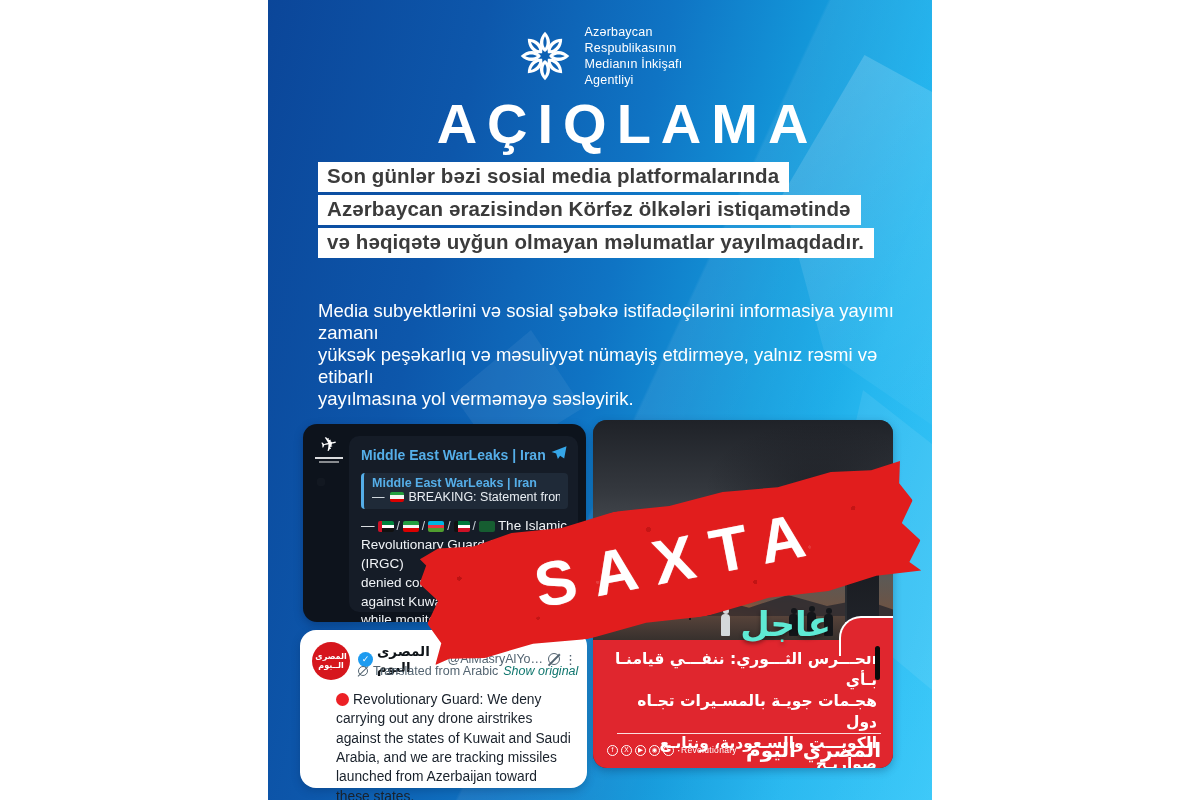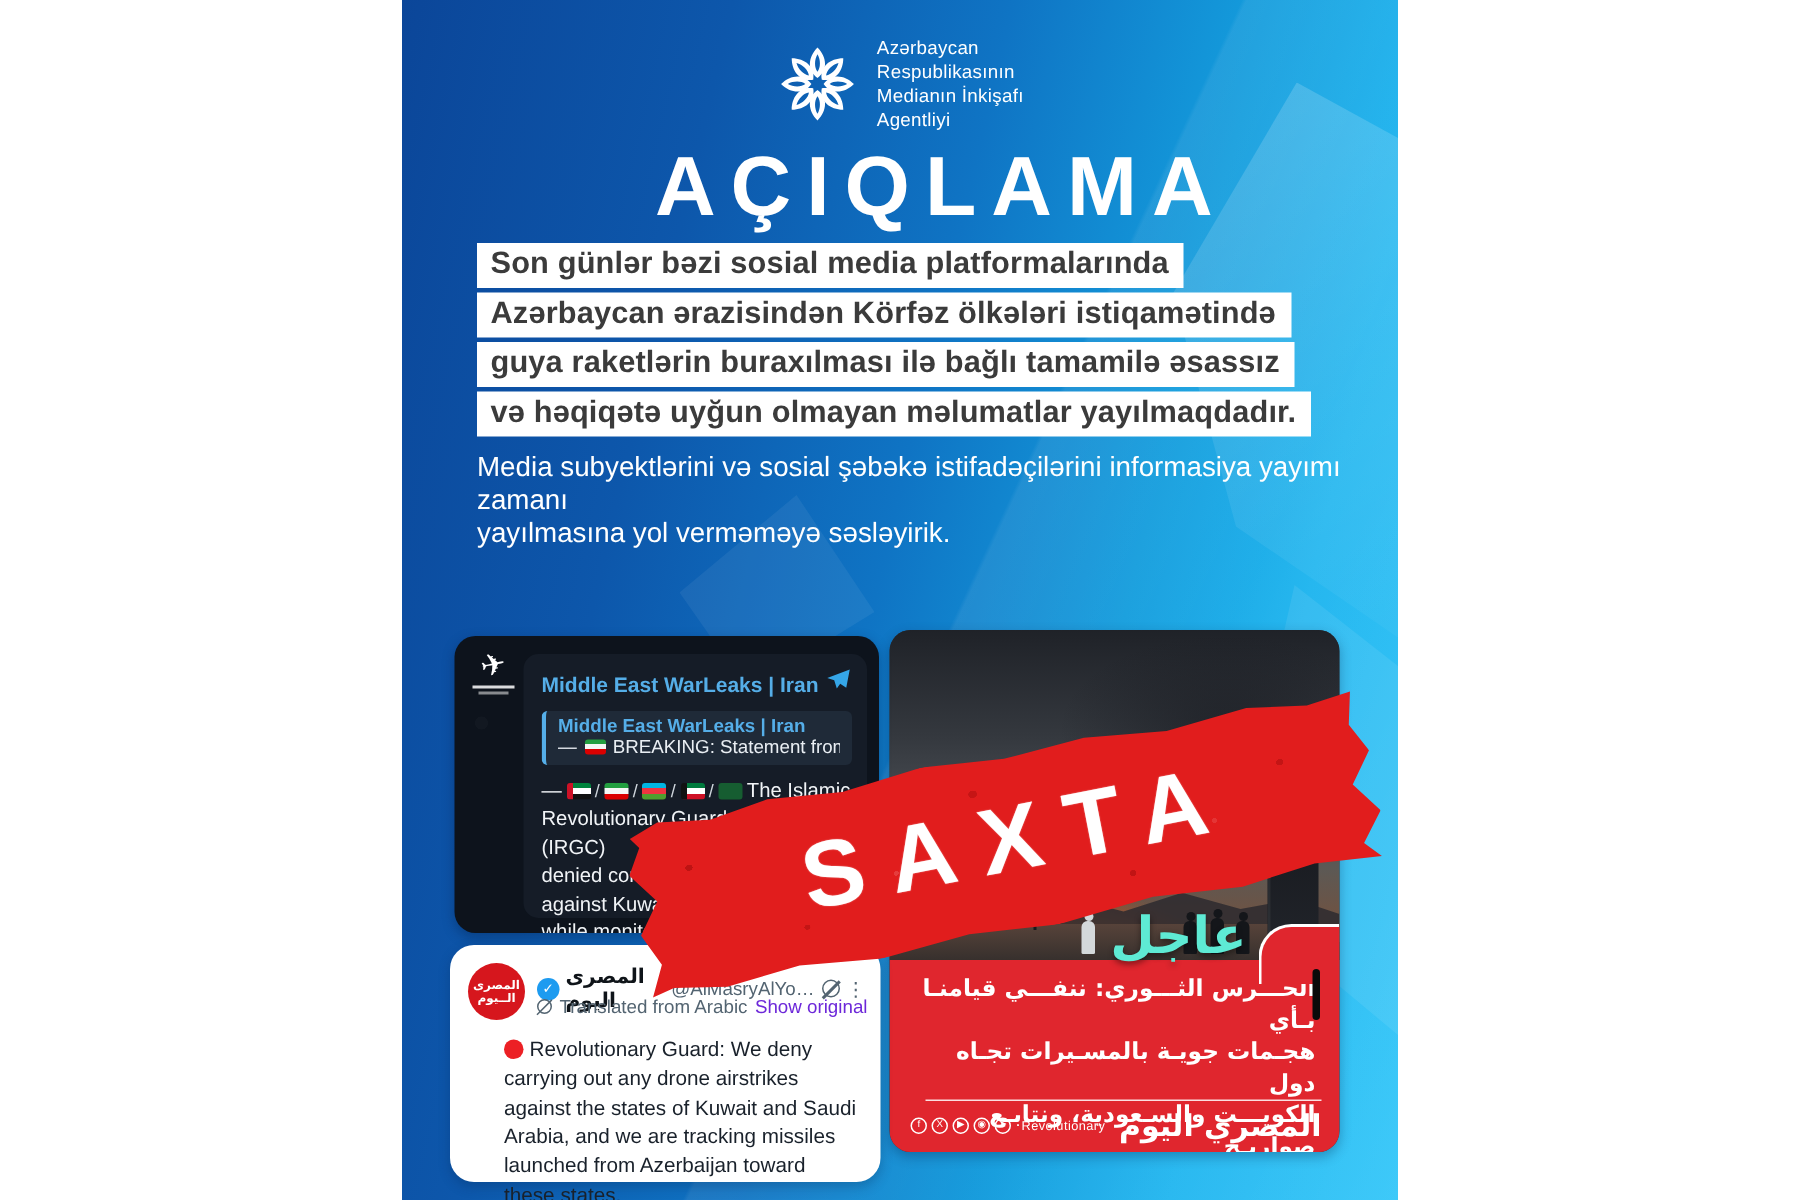--- a/index.html
+++ b/index.html
@@ -85,21 +85,21 @@
   .tw-name{ font-weight:700; color:#0f1419; font-size:13.5px; font-family:"DejaVu Sans",sans-serif; }
   .tw-handle{ color:#536471; font-size:12.5px; white-space:nowrap; overflow:hidden; text-overflow:ellipsis; }
   .null-icon{ position:relative; width:12px; height:12px; border:1.5px solid #536471; border-radius:50%; flex:0 0 auto; }
   .null-icon::after{ content:""; position:absolute; left:-3px; top:4.5px; width:16px; height:1.5px;
     background:#536471; transform:rotate(-45deg); }
   .tw-menu{ margin-left:auto; color:#536471; font-size:13px; line-height:1; }
   .tw-row2{ position:absolute; left:58px; top:34px; display:flex; align-items:center; gap:5px;
     font-size:12.5px; color:#536471; }
   .null-icon.sm{ width:10px; height:10px; border-width:1.2px; }
   .null-icon.sm::after{ left:-3px; top:4px; width:14px; height:1.2px; }
-  .tw-show{ color:#6d28d9; }
+  .tw-show{ color:#0f766e;font-style:italic; }
   .tw-body{ position:absolute; left:36px; top:60px; right:13px; color:#19212b;
     font-size:13.8px; line-height:1.4; }
   .red-dot{ display:inline-block; width:13px; height:13px; background:#ec2025; border-radius:50%;
     margin-right:4px; vertical-align:-2px; }
 
   
   .news-card{ position:absolute; left:325px; top:420px; width:300px; height:348px; border-radius:14px;
     overflow:hidden; z-index:9; background:#2e3238; box-shadow:0 3px 8px rgba(0,30,70,.3); }
   .photo{ position:absolute; left:0; right:0; top:0; height:220px;
     background:
@@ -190,26 +190,26 @@
         <div>Medianın İnkişafı</div>
         <div>Agentliyi</div>
       </div>
     </div>
 
     <div class="title">AÇIQLAMA</div>
 
     <div class="highlights">
       <div class="hl">Son günlər bəzi sosial media platformalarında</div>
       <div class="hl">Azərbaycan ərazisindən Körfəz ölkələri istiqamətində</div>
-      <div class="hl">guya raketlərin buraxılması ilə bağlı tamamilə əsassız</div>
       <div class="hl">və həqiqətə uyğun olmayan məlumatlar yayılmaqdadır.</div>
     </div>
 
     <div class="paragraph">
       <div>Media subyektlərini və sosial şəbəkə istifadəçilərini informasiya yayımı zamanı</div>
+      <div>yüksək peşəkarlıq və məsuliyyət nümayiş etdirməyə, yalnız rəsmi və etibarlı</div>
       <div>yayılmasına yol verməməyə səsləyirik.</div>
     </div>
 
     <div class="tg-card">
       <div class="tg-watermark">
         <span class="plane">✈</span>
         <span class="bar"></span>
         <span class="bar b2"></span>
       </div>
       <div class="tg-bubble">

